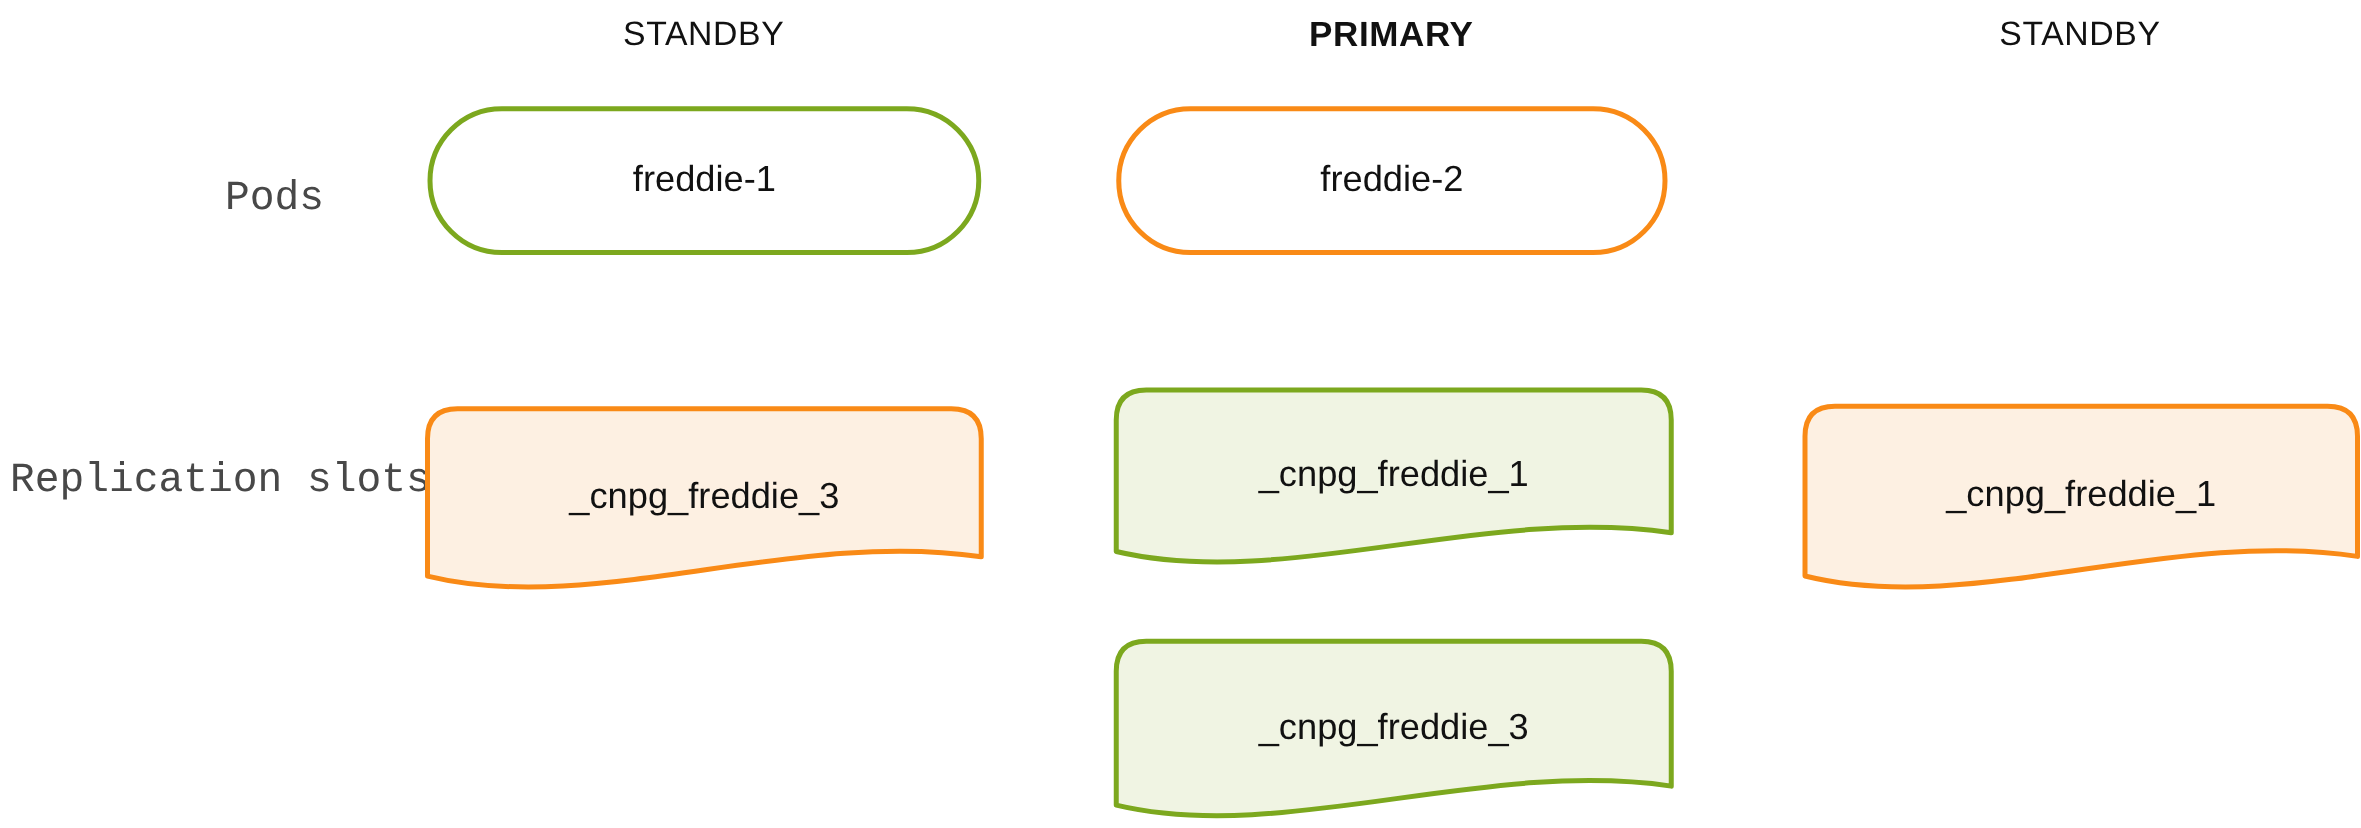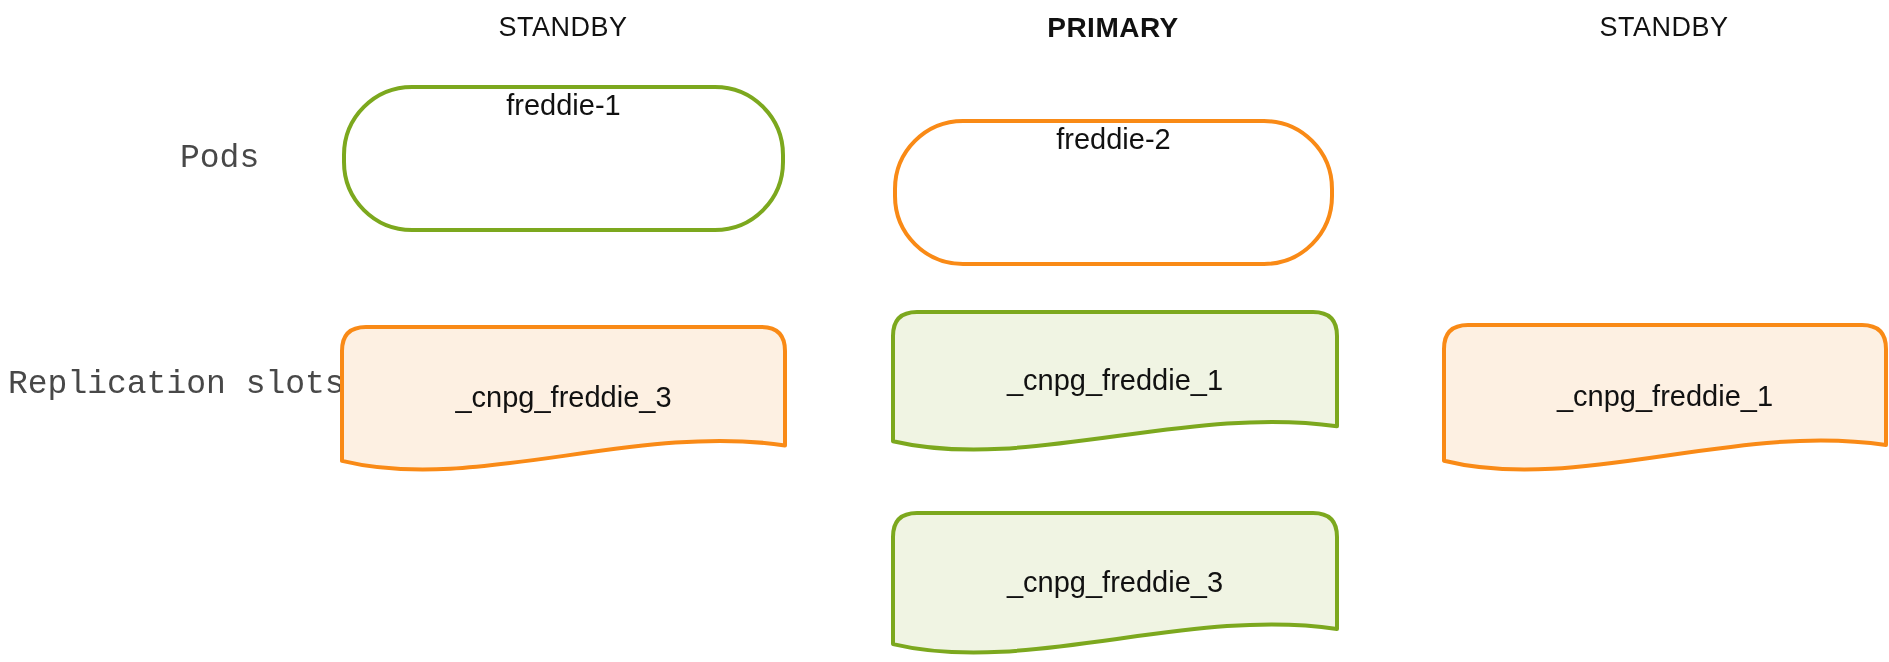--- a/index.html
+++ b/index.html
@@ -29,26 +29,26 @@
   .row-label {
     position: absolute;
     font-size: 33px;
     color: var(--label-gray, #484848);
     white-space: nowrap;
     font-family: Liberation Mono, monospace;
   }
   .pod {
     position: absolute;
     box-sizing: border-box;
-    height: 147px;
+    height: 119px;
     border-radius: 70px;
     background: var(--pod-fill, #fff);
     border: 4px solid #888;
     display: flex;
-    align-items: flex-start;
+    align-items: center;
     justify-content: center;
   }
   .pod.border-green  { border-color: var(--green-stroke, #7CA81E); }
   .pod.border-orange { border-color: var(--orange-stroke, #F98A16); }
   .node-text {
     font-size: 29px;
     color: var(--text-black, #111);
     white-space: nowrap;
   }
   .slot { position: absolute; }
@@ -82,21 +82,21 @@
   <div class="col-header" style="left:563px;">STANDBY</div>
   <div class="col-header emphasis" style="left:1113px;">PRIMARY</div>
   <div class="col-header" style="left:1664px;">STANDBY</div>
 
   <div class="row-label" style="left:180px; top:140px;">Pods</div>
   <div class="row-label" style="left:8px; top:366px;">Replication slots</div>
 
   <div class="pod border-green" style="left:342px; top:85px; width:443px;">
     <span class="node-text">freddie-1</span>
   </div>
-  <div class="pod border-orange" style="left:893px; top:85px; width:441px;margin-top:34px;">
+  <div class="pod border-orange" style="left:893px; top:85px; width:441px;">
     <span class="node-text">freddie-2</span>
   </div>
 
   <div class="slot slot-orange" style="left:342px; top:327px; width:443px; height:141px;">
     <svg class="doc-shape" width="455" height="153" viewBox="-6 -6 455 153">
       <path d="M 0 133.9
              L 0 24 Q 0 0 24 0
              L 419 0 Q 443 0 443 24
              L 443 118.4
              C 292.4 95.9

